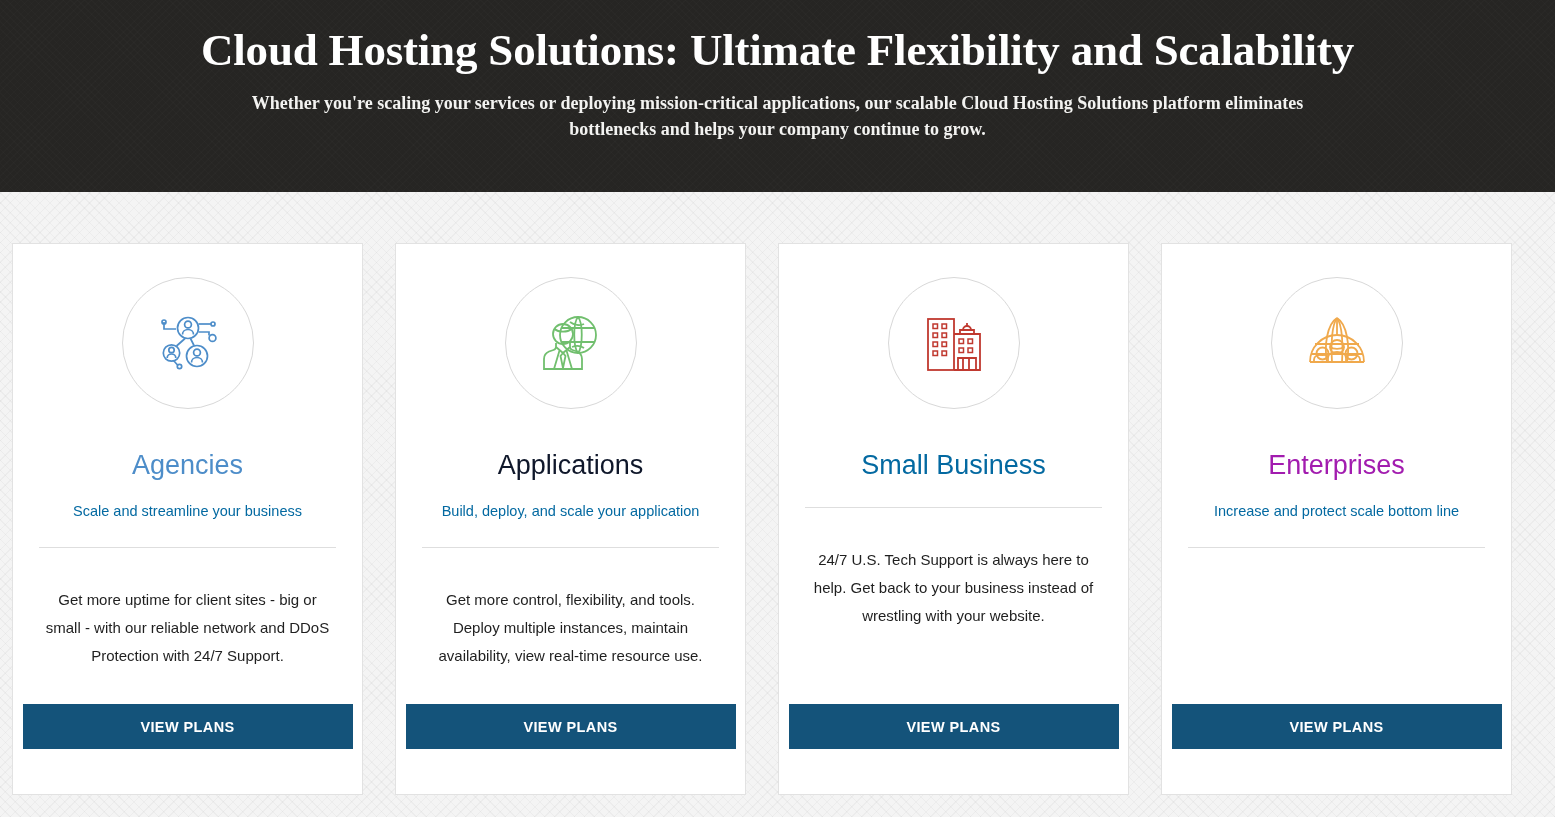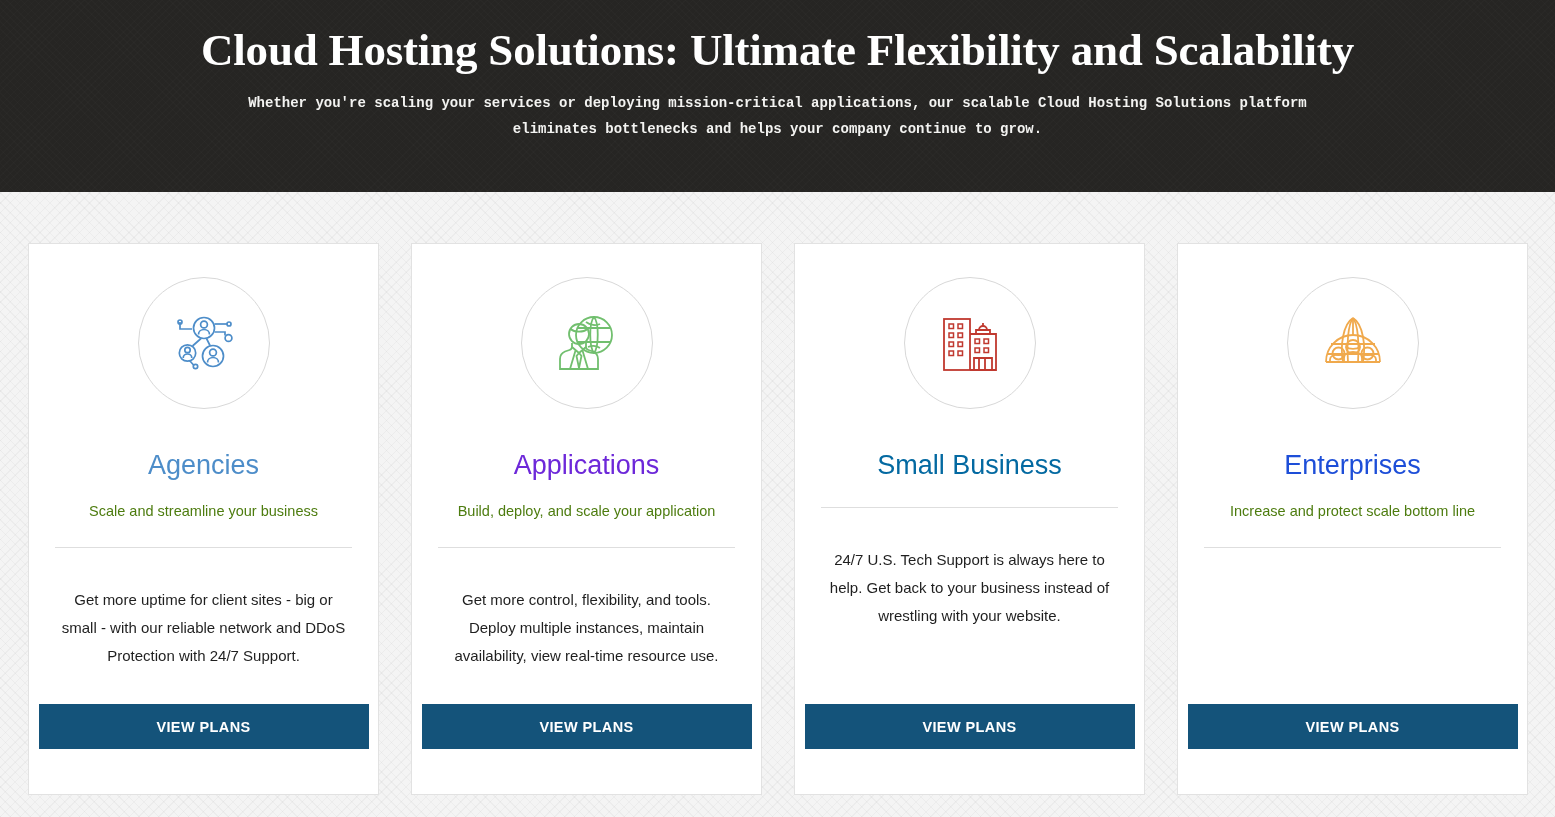--- a/index.html
+++ b/index.html
@@ -46,32 +46,32 @@
     font-size: 45px;
     line-height: 56px;
     font-weight: 700;
     color: #ffffff;
     letter-spacing: -0.2px;
   }
 
   .hero-subtitle {
     margin: 12px auto 0 auto;
     width: 1130px;
-    font-family: Liberation Mono, monospace;
-    font-size: 14px;
+    font-family: Liberation Serif, serif;
+    font-size: 18px;
     line-height: 26px;
     font-weight: 700;
     color: #f3f3f1;
   }
 
   
   .cards {
     position: absolute;
     top: 243px;
-    left: 28px;
+    left: 12px;
     width: 1508px;
     display: flex;
     gap: 32px;
   }
 
   .card {
     width: 351px;
     height: 552px;
     background: #ffffff;
     border: 1px solid #e2e2e2;
@@ -100,21 +100,21 @@
     font-size: 27px;
     line-height: 32px;
     font-weight: 400;
     text-align: center;
   }
 
   .card-subtitle {
     margin-top: 20px;
     font-size: 14.5px;
     line-height: 20px;
-    color: #4d7c0f;
+    color: #0369a1;
     text-align: center;
   }
 
   .card-divider {
     margin-top: 26px;
     width: 297px;
     height: 1px;
     background: #dedede;
     flex: none;
   }
@@ -212,21 +212,21 @@
             <path d="M14.5 16c4 3.5 13 3.5 17 0"></path>
 
             <path d="M16 30v4c0 1.5-1 2.5-2.5 3L9 38.5C6 39.8 4 42.5 4 46v10h38V46c0-3.5-2-6.2-5-7.5l-4.5-1.5c-1.5-.5-2.5-1.5-2.5-3v-4"></path>
 
             <path d="M16 34l7 6 7-6"></path>
             <path d="M23 40l-2.5 3 2.5 12 2.5-12z"></path>
             <path d="M19.5 37.5 14 56M26.5 37.5 32 56"></path>
           </svg>
         </span>
       </div>
-      <h2 class="card-title" style="color: #6d28d9;">Applications</h2>
+      <h2 class="card-title" style="color: #0f172a;">Applications</h2>
       <p class="card-subtitle">Build, deploy, and scale your application</p>
       <div class="card-divider"></div>
       <p class="card-body">Get more control, flexibility, and tools. Deploy multiple instances, maintain availability, view real-time resource use.</p>
       <button class="card-cta" style="background: rgb(20, 83, 122); color: rgb(255, 255, 255);">VIEW PLANS</button>
     </article>
 
     <article class="card">
       <div class="icon-circle">
         <span>
           <svg width="60" height="60" viewBox="0 0 60 60" fill="none" stroke="#c0392f" stroke-width="1.8">
@@ -286,20 +286,20 @@
             <circle cx="16.5" cy="39.5" r="6"></circle>
             <path d="M10.5 39.5c2.5 2 9.5 2 12 0"></path>
             <path d="M8 48v-2.5c0-3 3.5-5 8.5-5 2 0 3.8.35 5.2.95"></path>
 
             <circle cx="45.5" cy="39.5" r="6"></circle>
             <path d="M39.5 39.5c2.5 2 9.5 2 12 0"></path>
             <path d="M54 48v-2.5c0-3-3.5-5-8.5-5-2 0-3.8.35-5.2.95"></path>
           </svg>
         </span>
       </div>
-      <h2 class="card-title" style="color: #1d4ed8;">Enterprises</h2>
+      <h2 class="card-title" style="color: #a21caf;">Enterprises</h2>
       <p class="card-subtitle">Increase and protect scale bottom line</p>
       <div class="card-divider"></div>
       <button class="card-cta" style="background: rgb(20, 83, 122); color: rgb(255, 255, 255);">VIEW PLANS</button>
     </article>
 
   </section>
 </div>
 
 </body></html>

